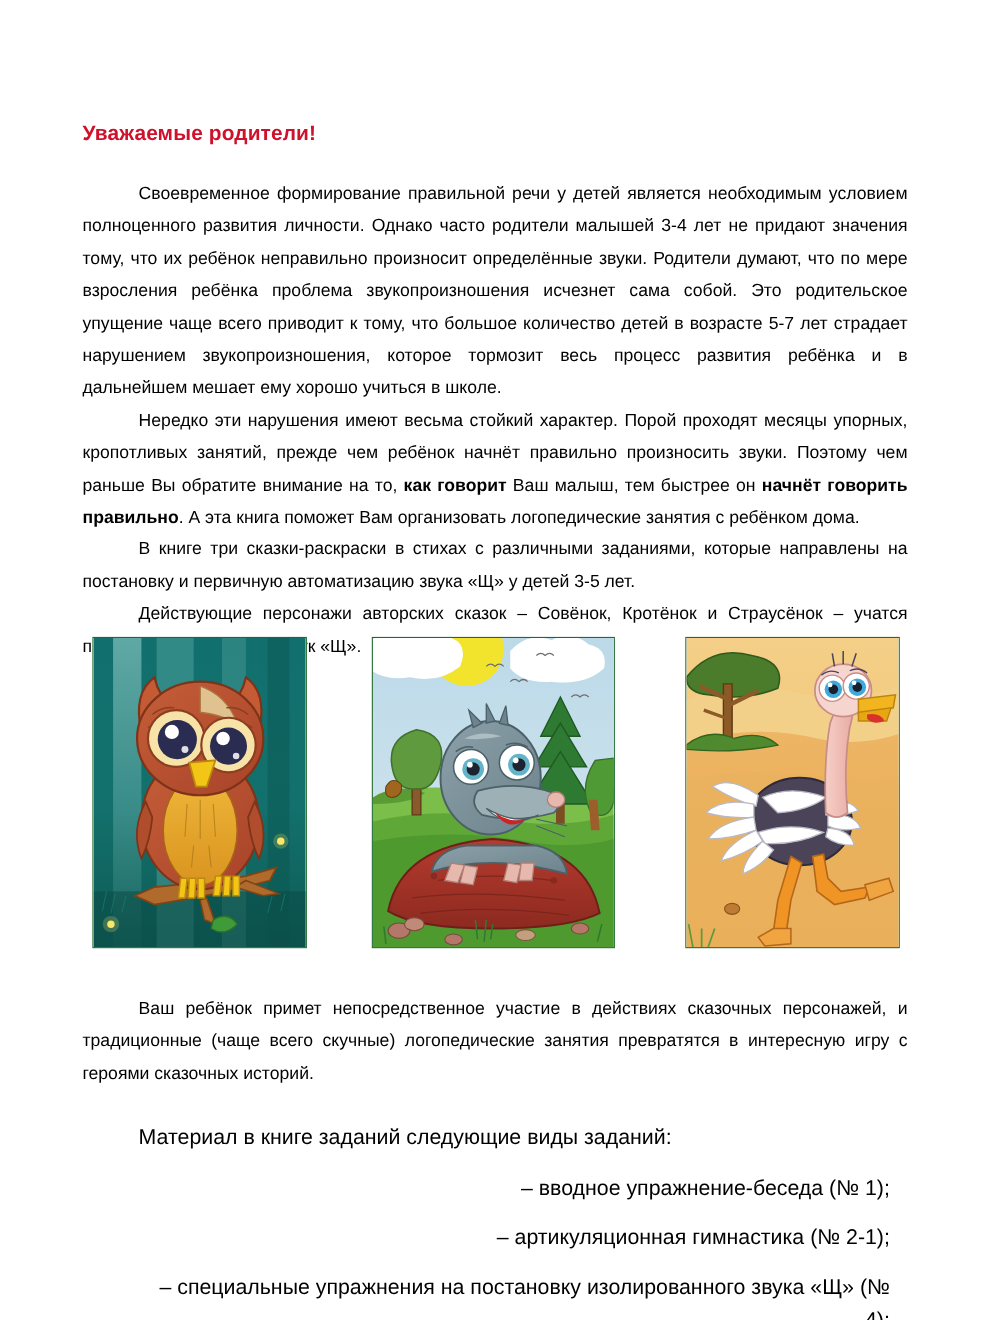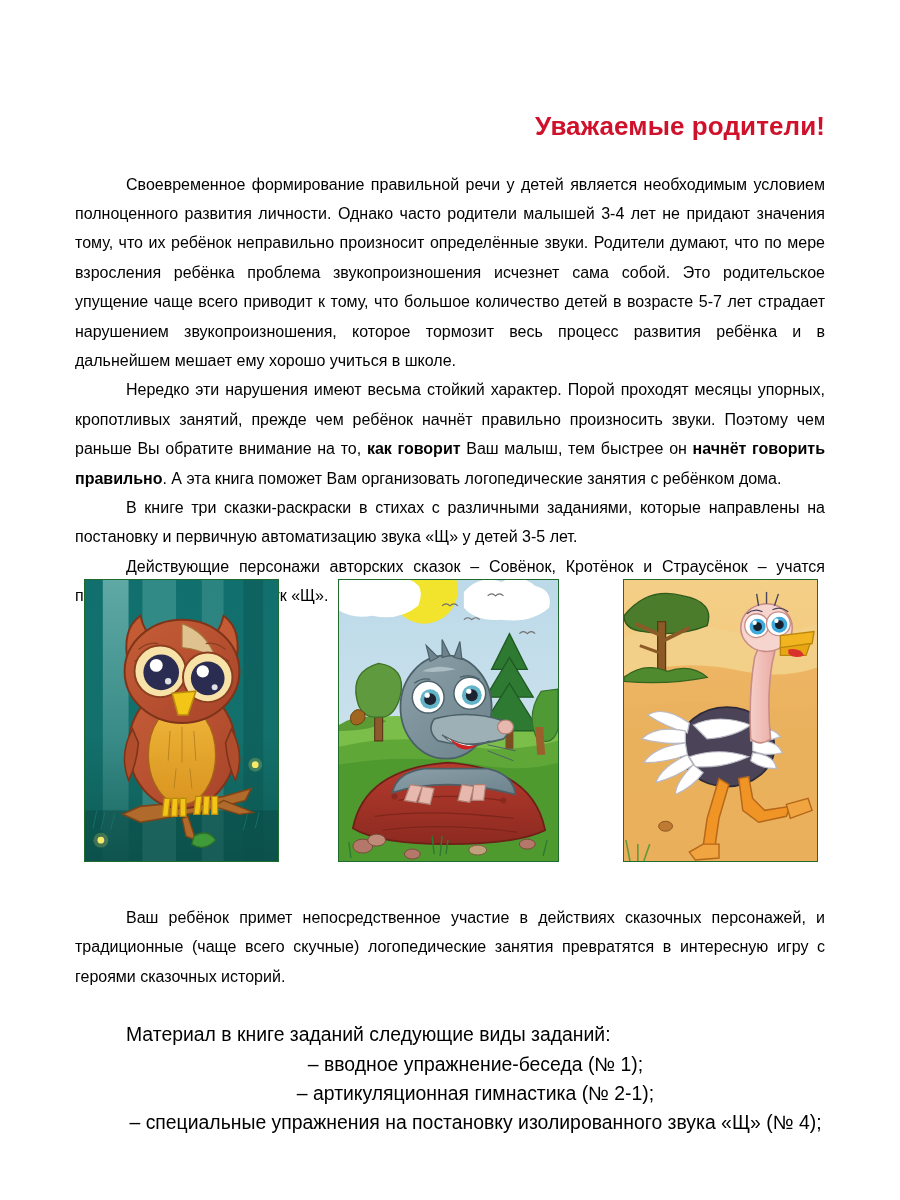--- a/index.html
+++ b/index.html
@@ -20,22 +20,22 @@
     position: absolute;
     left: 0; top: 0;
     width: 900px;
     height: 1200px;
     box-sizing: border-box;
     padding: 0 75px;
   }
   .doc-title {
     margin: 0;
     padding-top: 112px;
-    text-align: right;
-    font-size: 26px;
+    text-align: left;
+    font-size: 19px;
     font-weight: bold;
     color: #d0112b;
     letter-spacing: 0.1px;
     line-height: 1.1;
   }
   .body-copy {
     margin-top: 29px;
   }
   p.para {
     margin: 0;
@@ -72,24 +72,24 @@
   .tail-copy {
     position: absolute;
     left: 75px;
     top: 903px;
     width: 750px;
   }
   .list-block {
     margin-top: 29px;
   }
   p.list-line {
-    margin: 0;
+    margin: 16px;
     font-size: 19.4px;
     line-height: 29.4px;
-    text-align: center;
+    text-align: right;
     text-indent: 0;
     padding-left: 51px;
   }
   p.list-head {
     margin: 0;
     font-size: 19.4px;
     line-height: 29.4px;
     text-align: left;
     padding-left: 51px;
   }

